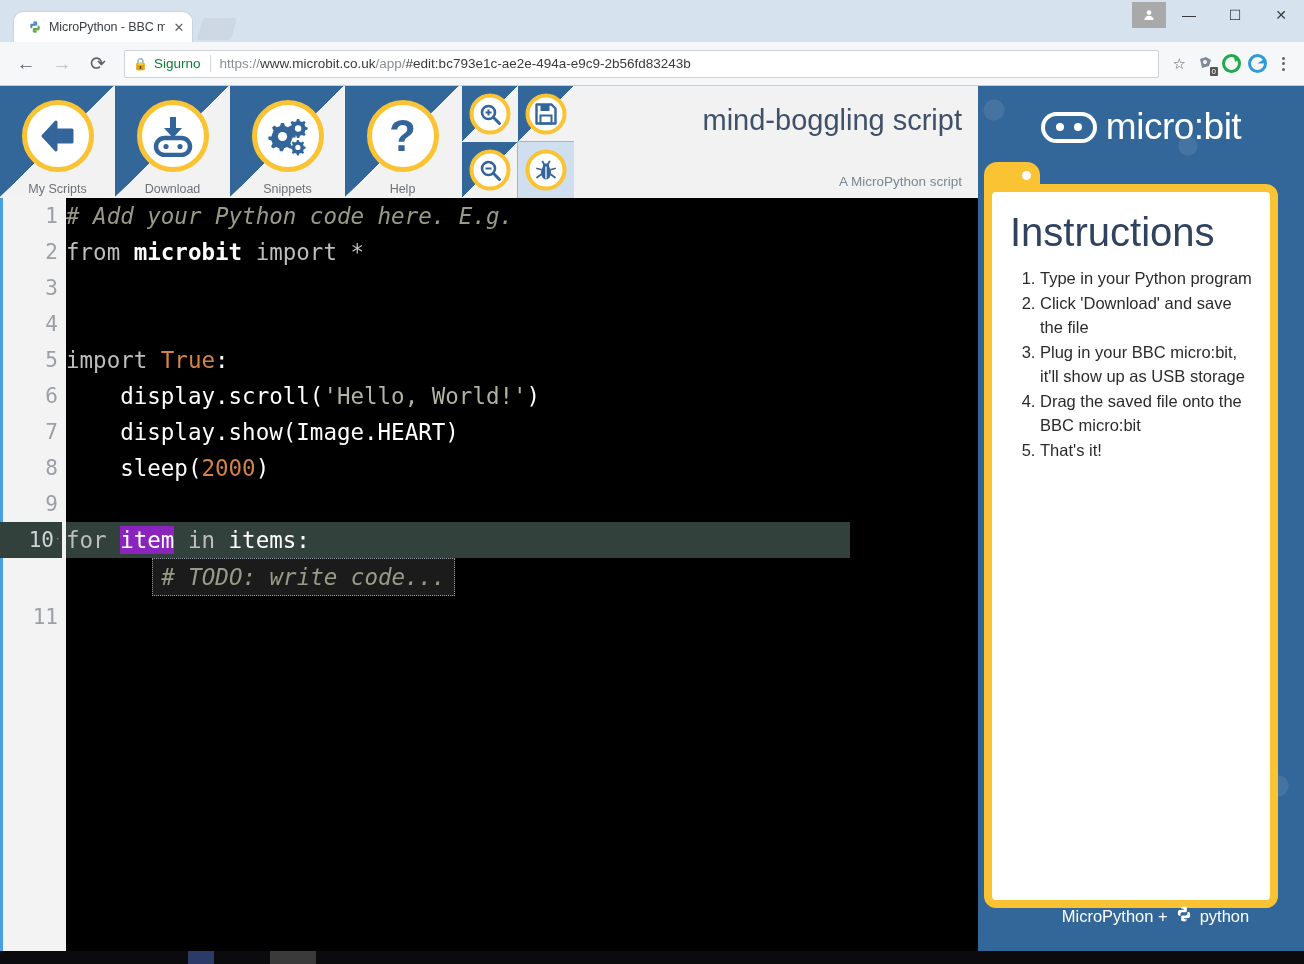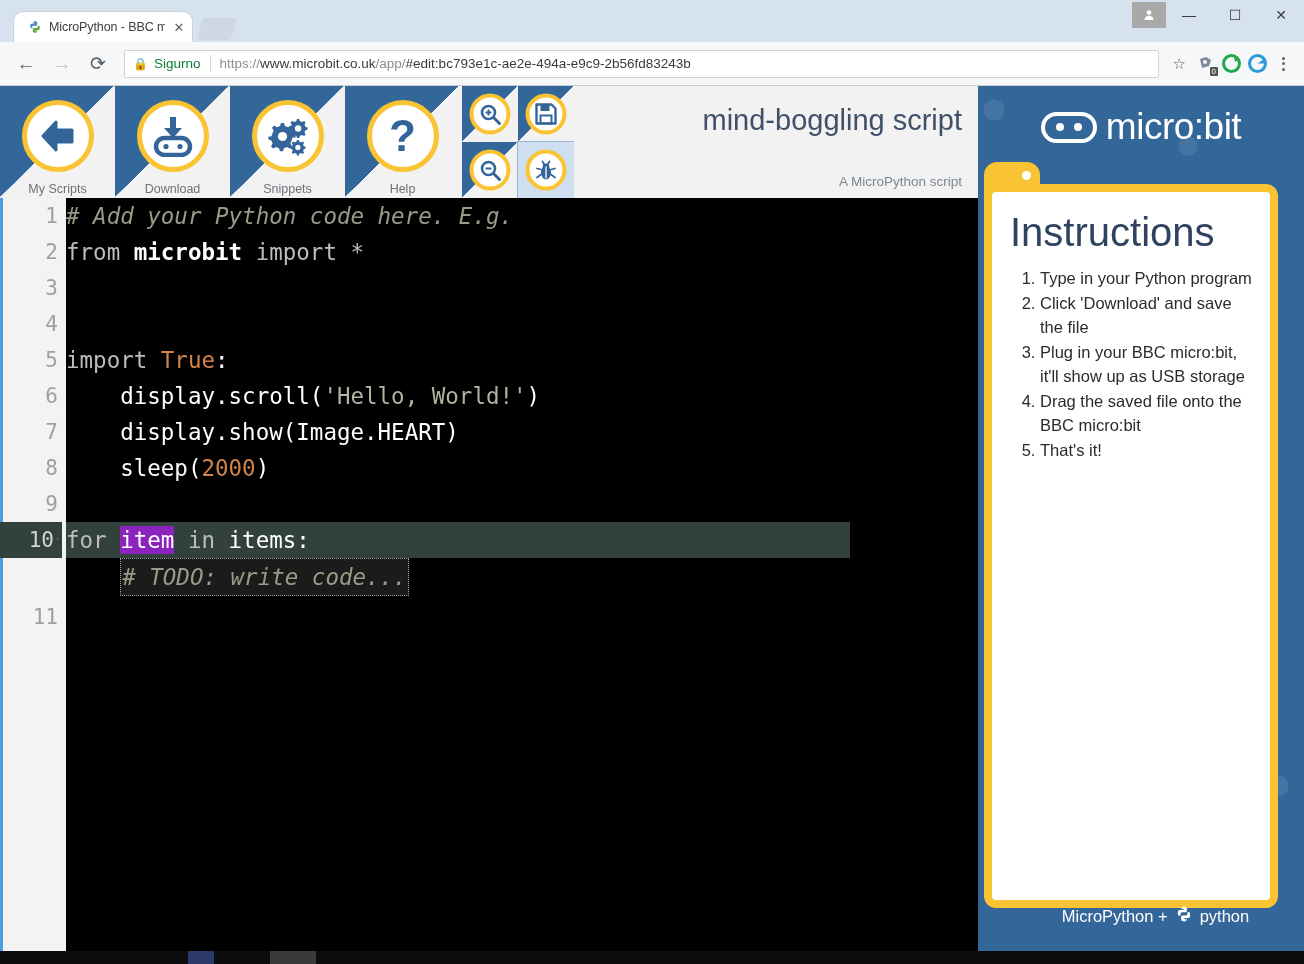--- a/index.html
+++ b/index.html
@@ -161,21 +161,21 @@
   .cline.hl { background:#33413c; }
   .tok-comment { color:#9a9a88; font-style:italic; }
   .tok-plain { color:#ffffff; }
   .tok-dim { color:#bdbdbd; }
   .tok-const { color:#d2834a; }
   .tok-num { color:#d2834a; }
   .tok-str { color:#b3b3a3; }
   .tok-bold { color:#ffffff; font-weight:bold; }
   .sel-token { background:#8b23bd; color:#ffffff; padding:1px 0; }
   .snippet-box {
-    display:inline-block; border:1px dotted #9aa0a6; background:#1b1b1b; padding:0 1px;
+    display:inline-block; border:1px dotted #9aa0a6; background:#1b1b1b; padding:0 8px;margin-left:32px;
   }
 
   
   .rpanel {
     position:absolute; top:0; right:0; width:326px; height:865px;
     background:#336699; overflow:hidden;
   }
   .rpanel-bg {
     position:absolute; inset:0; opacity:0.09;
     background-image:

